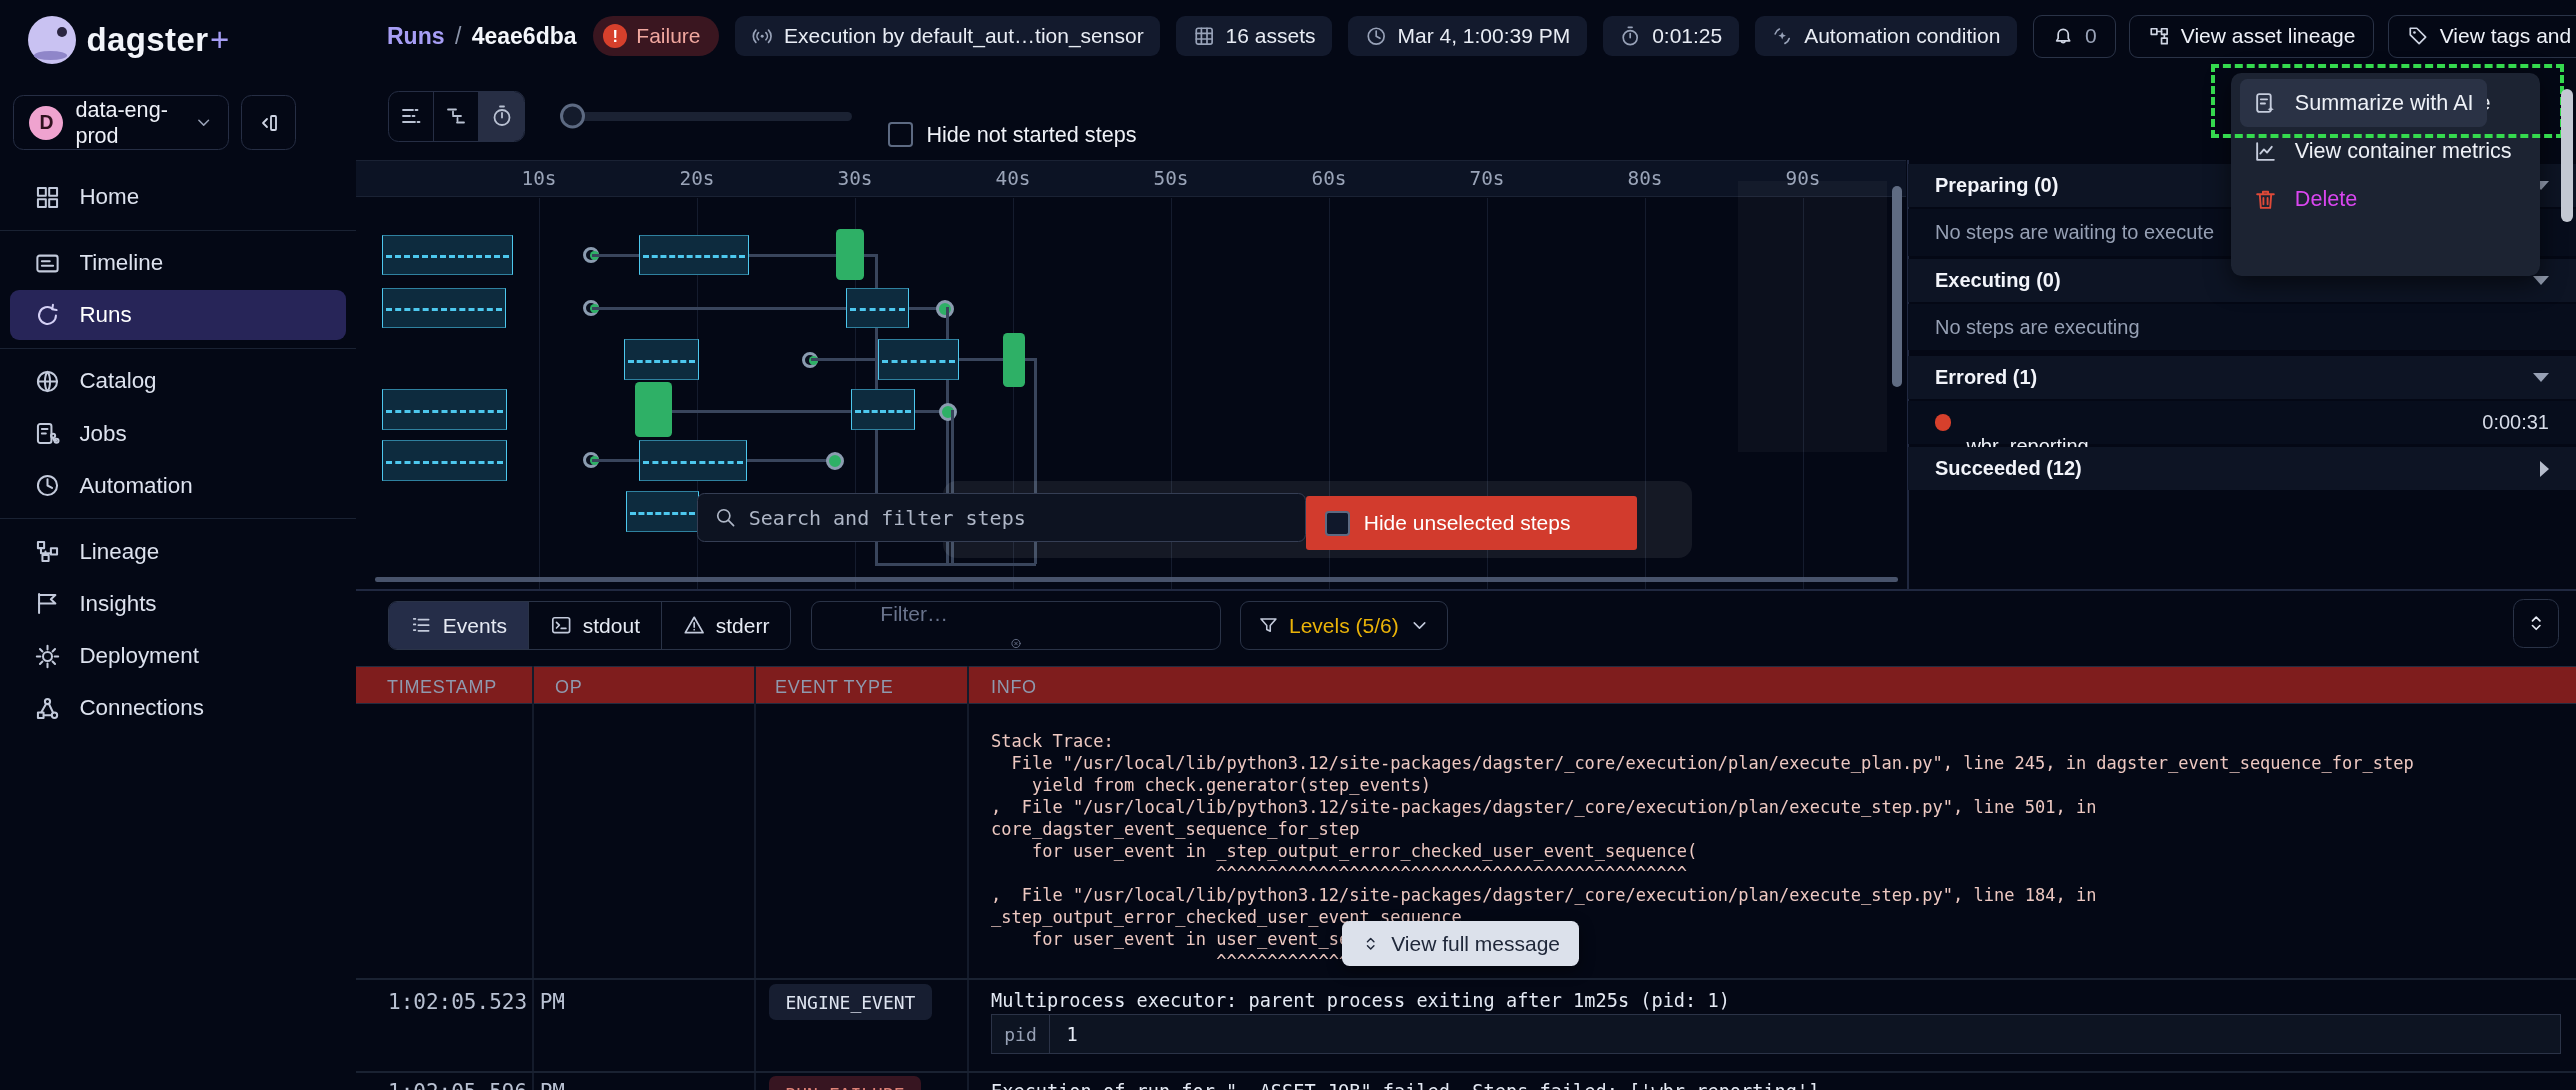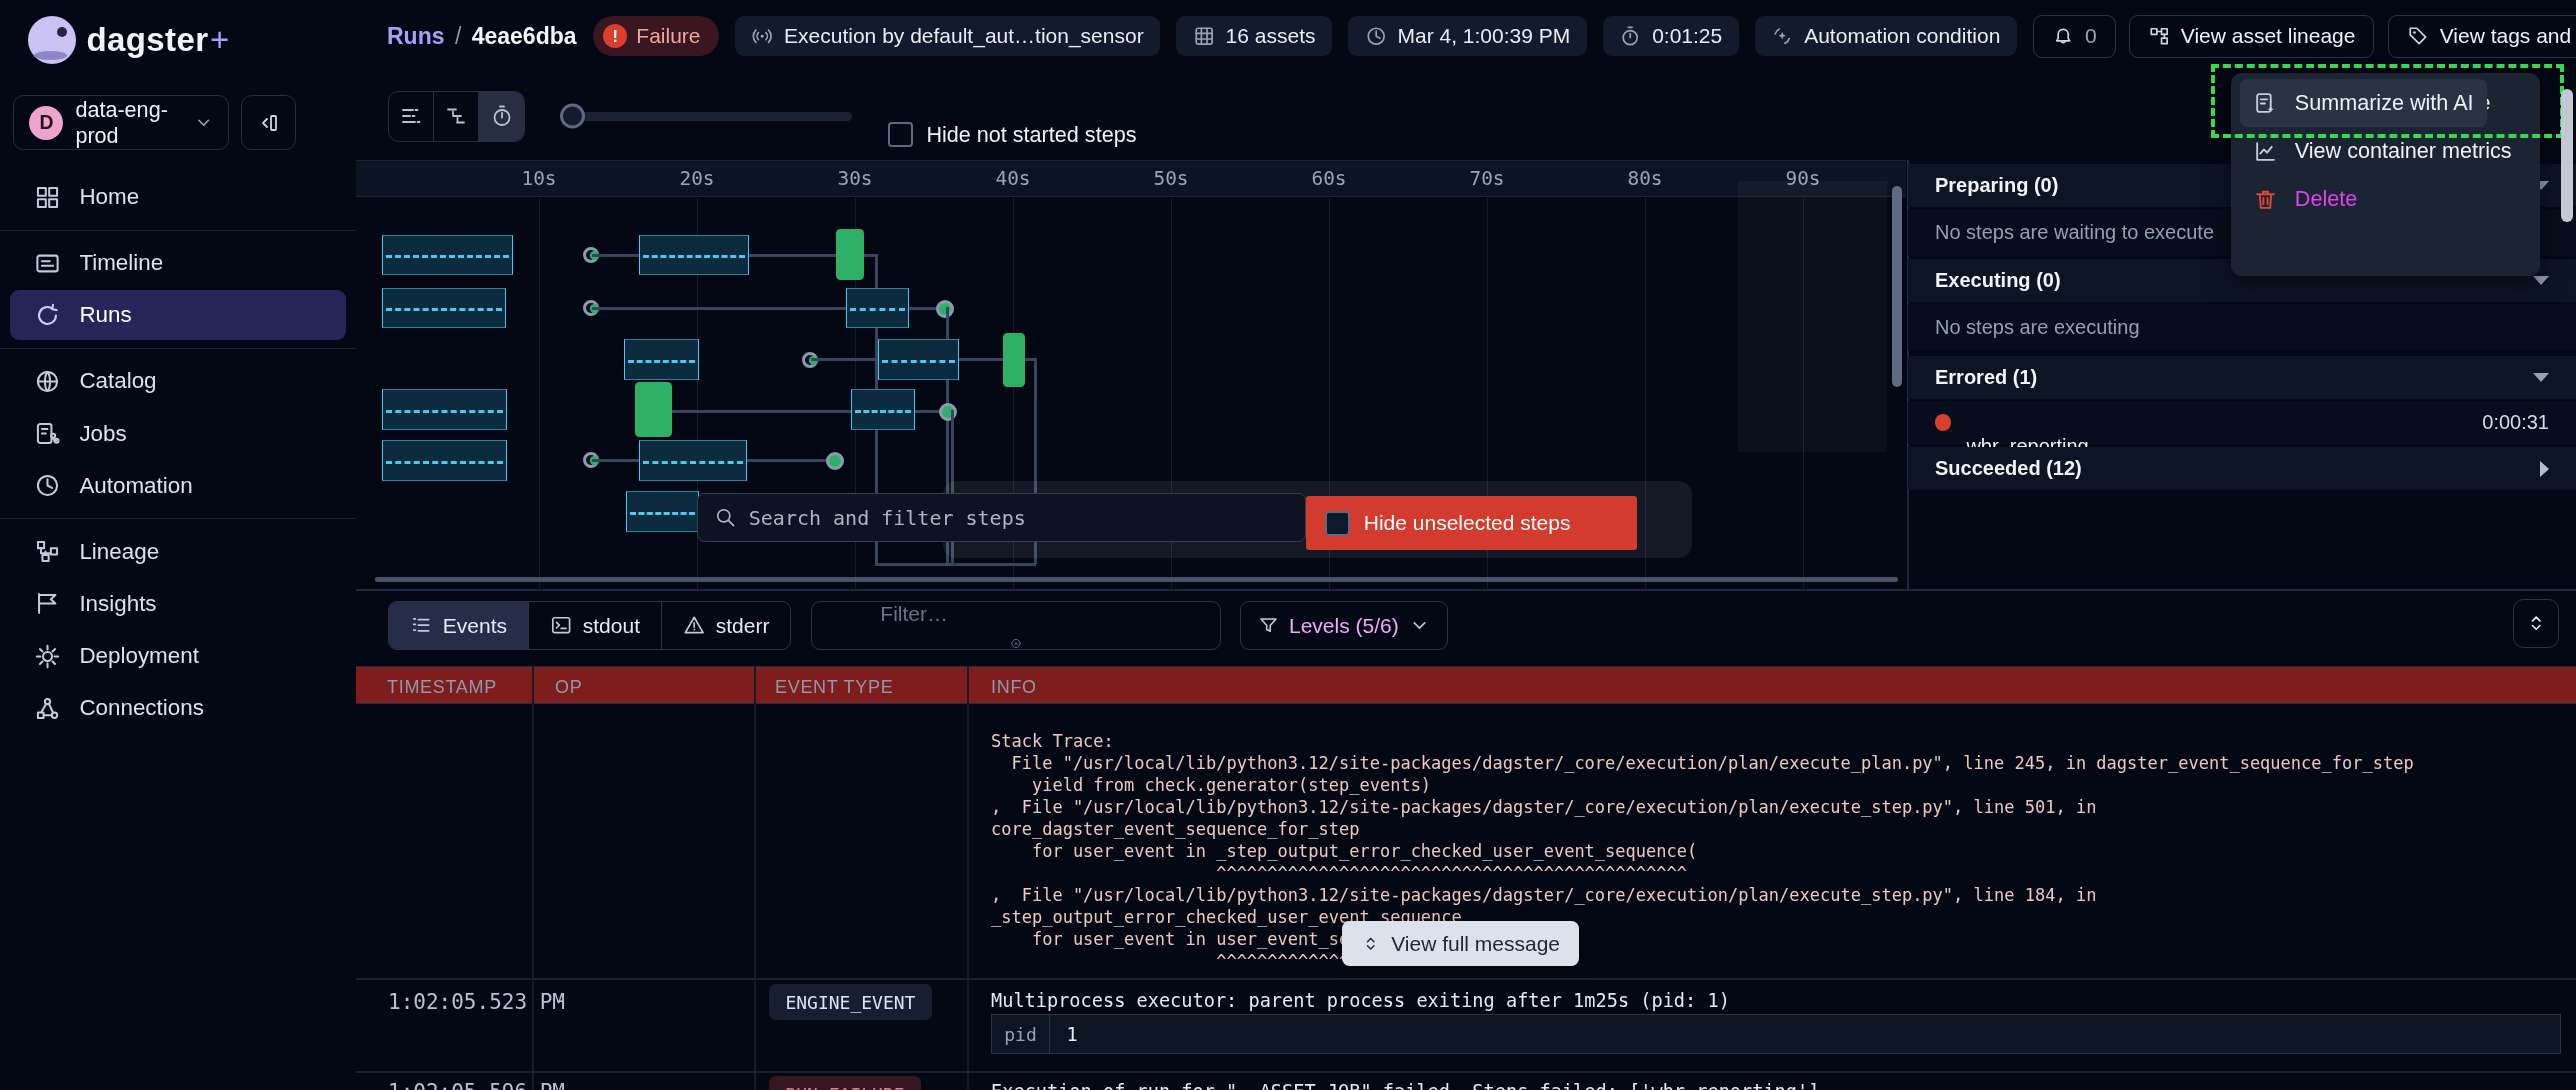--- a/index.html
+++ b/index.html
@@ -104,21 +104,21 @@
   .ev-toolbar { position:absolute; left:388px; top:601px; height:49px; display:flex; align-items:center; gap:19.4px; }
   .ev-tabs { display:flex; height:49px; border:1.5px solid #2a3347; border-radius:9px; overflow:hidden; }
   .ev-tab { display:flex; align-items:center; gap:10.4px; padding:0 21px; color:#e6eaf3; font-size:21px; border-right:1.5px solid #2a3347; }
   .ev-tab:last-child { border-right:none; }
   .ev-tab.active { background:#252d48; }
   .ev-tab .ic { width:22.4px; height:22.4px; color:#c3cadb; }
   .ev-filter { width:410px; height:49px; border:1.5px solid #2a3347; border-radius:9px; display:flex; align-items:center; padding:0 16.4px; gap:12px;flex-direction:column; }
   .ev-filter input { flex:1; background:transparent; border:none; outline:none; font-size:21px; color:#9aa3b8; }
   .ev-filter input::placeholder { color:#69738c; }
   .ev-filter .ic { width:24px; height:24px; color:#707a92; }
-  .ev-levels { height:49px; border:1.5px solid #2a3347; border-radius:9px; display:flex; align-items:center; gap:10.4px; padding:0 16.4px; font-size:21px; color:#f0abfc; }
+  .ev-levels { height:49px; border:1.5px solid #2a3347; border-radius:9px; display:flex; align-items:center; gap:10.4px; padding:0 16.4px; font-size:21px; color:#eab308; }
   .ev-levels .ic { width:21px; height:21px; color:#c3cadb; }
   .ev-expand { position:absolute; left:2513px; top:599px; width:46px; height:49px; border:1.5px solid #2a3347; border-radius:10.4px; display:flex; align-items:center; justify-content:center; color:#e6eaf3; }
   .ev-expand .ic { width:22.4px; height:22.4px; }
 
   .tbl-head { position:absolute; left:356px; top:666px; right:0; height:38px; background:#7f1d1d; border-top:1.5px solid #232b3f; border-bottom:1.5px solid #232b3f; }
   .tbl-head span { position:absolute; top:10.4px; font-size:18px; letter-spacing:0.7px; color:#8f99ae; }
   .col-div { position:absolute; top:666px; bottom:0; width:1.5px; background:#141b2b; }
   .row-div { position:absolute; left:356px; right:0; height:1.5px; background:#1a2232; }
   .cell-ts { position:absolute; left:388px; font-family:"DejaVu Sans Mono", monospace; font-size:21px; color:#b9c1d2; }
   .cell-op { position:absolute; left:555px; font-family:"DejaVu Sans Mono", monospace; font-size:18.6px; color:#b9c1d2; }

